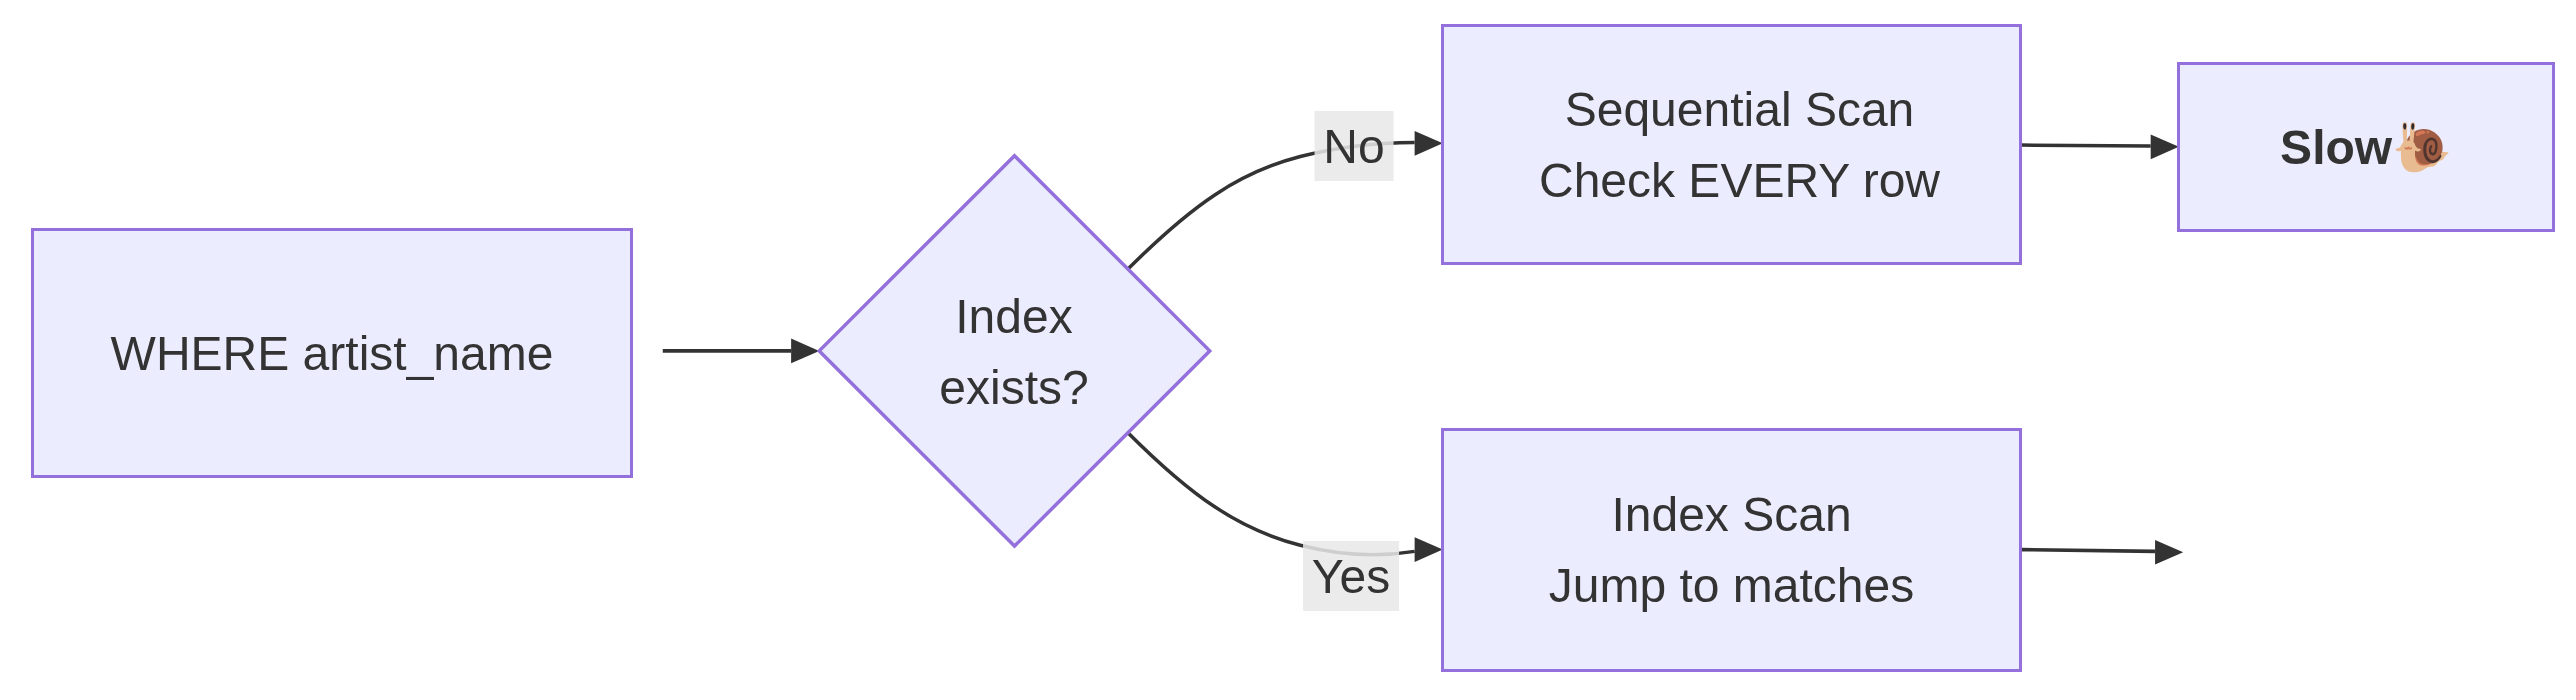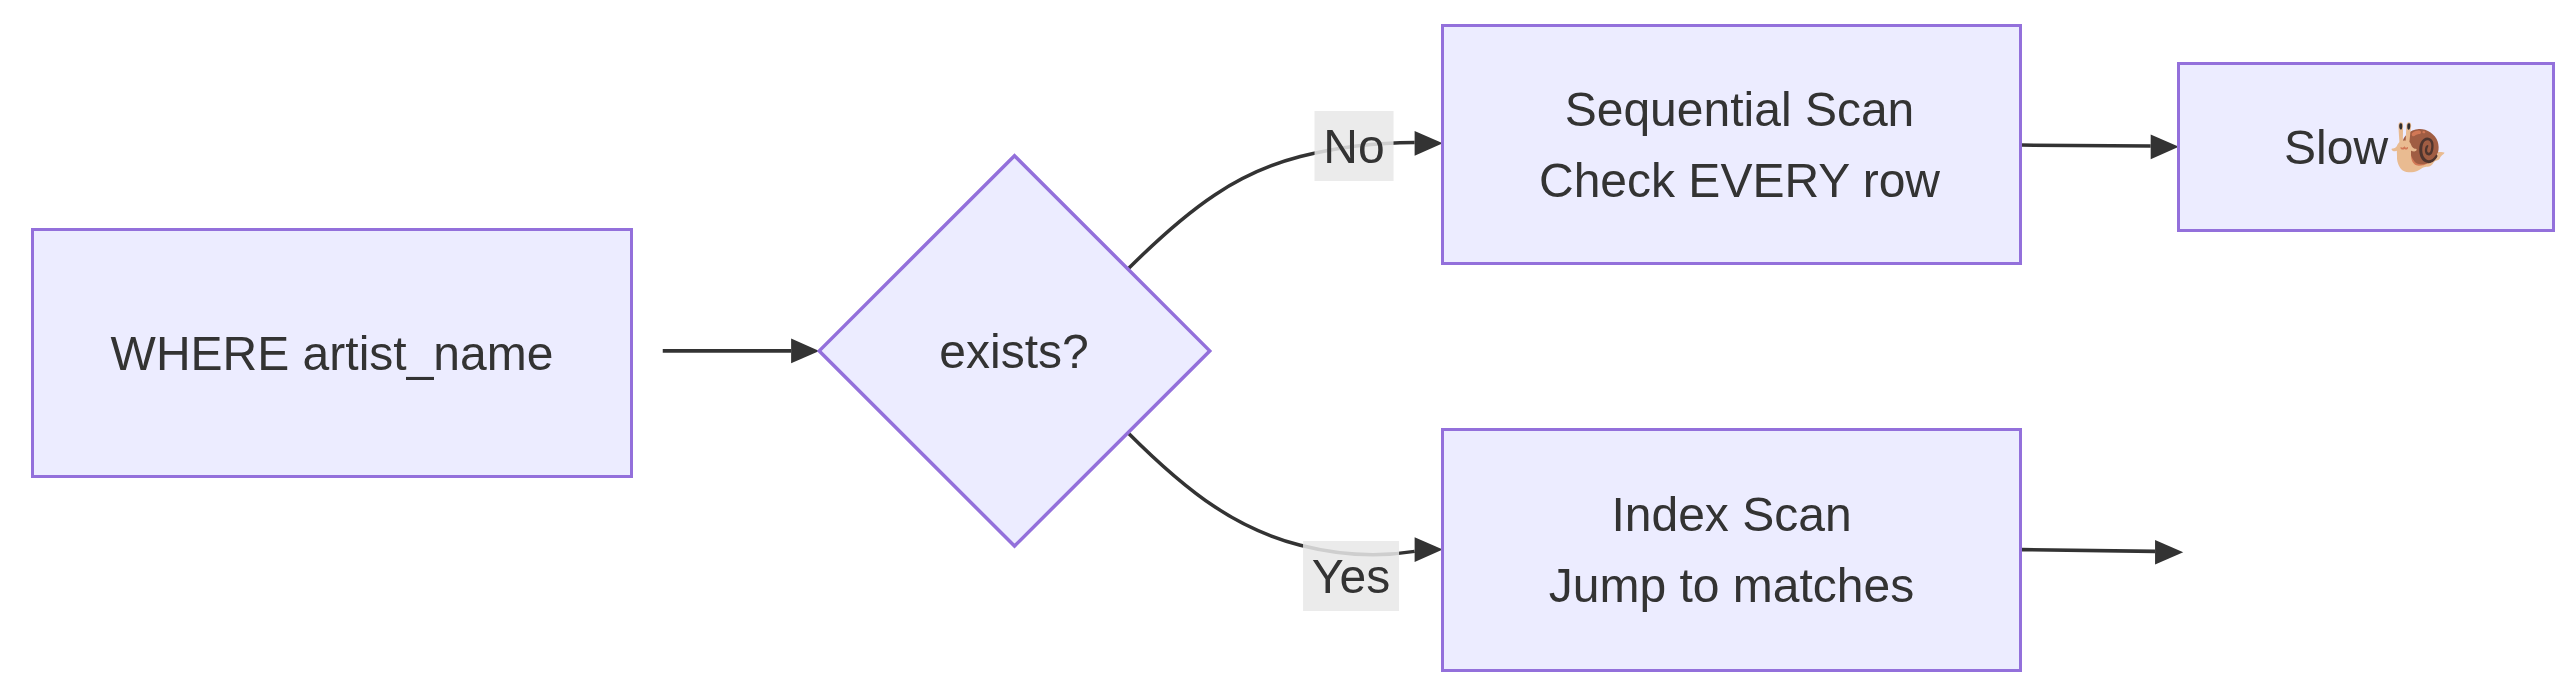--- a/index.html
+++ b/index.html
@@ -20,21 +20,21 @@
   .edges .diamond{fill:var(--node-fill);stroke:var(--node-border);stroke-width:4;}
   .node{
     position:absolute;
     background:var(--node-fill);
     border:3.5px solid var(--node-border);
     display:flex;flex-direction:column;align-items:center;justify-content:center;
     text-align:center;
     font-size:48px;line-height:71px;color:var(--text);
   }
   .node.plain{border:none;background:transparent;}
-  .node .row{display:flex;flex-direction:row;align-items:center;justify-content:center;}
+  .node .row{display:flex;flex-direction:row;align-items:center;justify-content:center;font-weight:bold;}
   .edge-label{
     position:absolute;transform:translate(-50%,-50%);
     background:var(--label-bg);
     background:color-mix(in srgb, var(--label-bg) 86%, transparent);
     padding:3.5px 8.8px;
     font-size:48px;line-height:63px;color:var(--text);
     text-align:center;
     margin-left:28px;
   }
 </style>
@@ -61,20 +61,21 @@
     <polygon class="arrowhead" points="2482,628 2450,614 2450,642"></polygon>
 
     <polygon class="diamond" points="1153,177 1375,399 1153,621 931,399"></polygon>
   </svg>
 
   <div class="node" style="left:31px;top:228px;width:602px;height:250px;">
     <div>WHERE artist_name</div>
   </div>
 
   <div class="node plain" style="left:838px;top:244px;width:352px;height:215px;">
+    <div>Index</div>
     <div>exists?</div>
   </div>
 
   <div class="node" style="left:1441px;top:24px;width:581px;height:241px;padding-left:16px;">
     <div>Sequential Scan</div>
     <div>Check EVERY row</div>
   </div>
 
   <div class="node" style="left:2177px;top:62px;width:378px;height:170px;">
     <div class="row">

